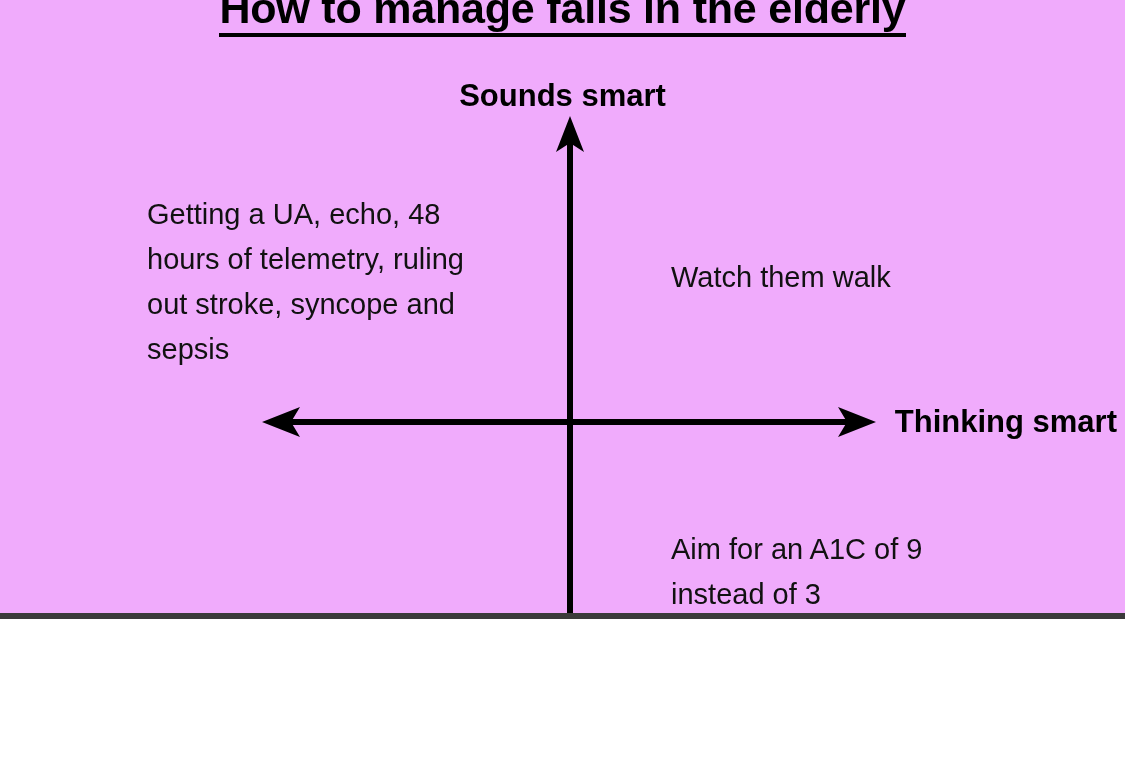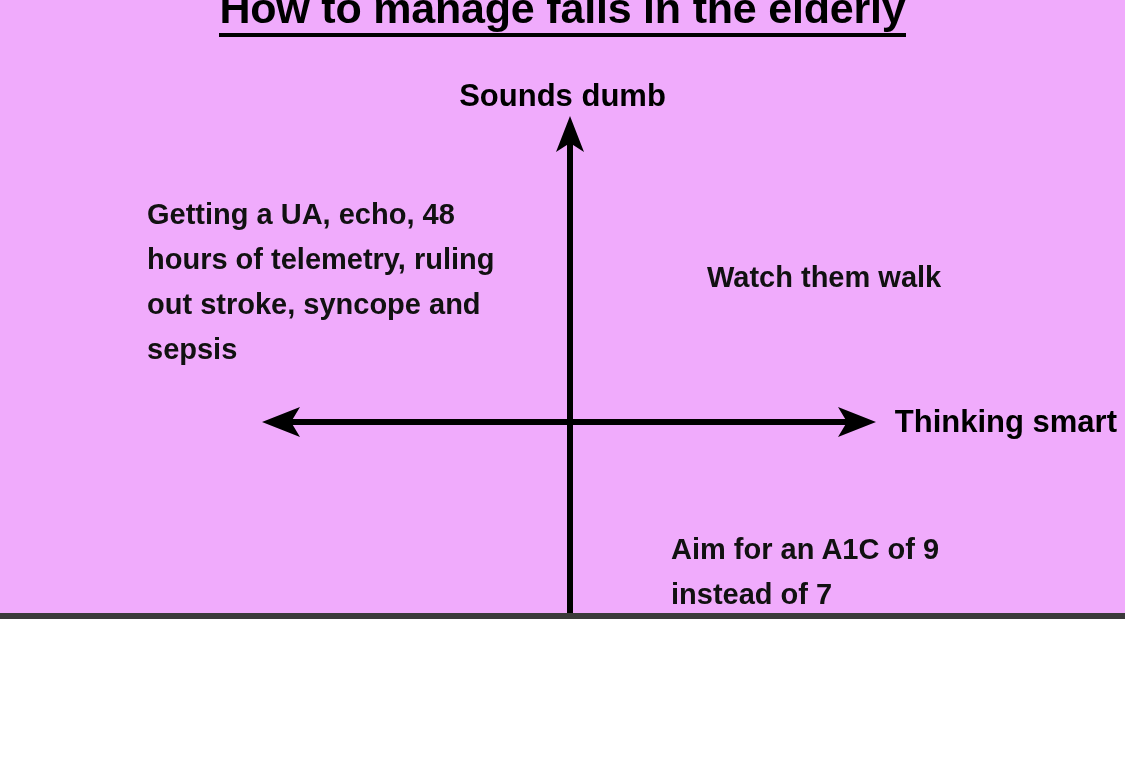--- a/index.html
+++ b/index.html
@@ -56,26 +56,26 @@
   }
   .pole-top    { left: 0; width: 1125px; text-align: center; top: 80px; }
   .pole-bottom { left: 0; width: 1125px; text-align: center; top: 752px; }
   .pole-left   { left: 16px;  top: 406px; }
   .pole-right  { right: 8px;  top: 406px; }
 
   
   .quad {
     position: absolute;
     font-size: 29px;
-    font-weight: bold;
+    font-weight: normal;
     line-height: 1.55;
     color: #111111;
   }
   .quad-tl { left: 147px; top: 192px; width: 360px; }
-  .quad-tr { left: 707px; top: 255px; width: 330px; }
+  .quad-tr { left: 671px; top: 255px; width: 330px; }
   .quad-bl { left: 129px; top: 496px; width: 380px; }
   .quad-br { left: 671px; top: 527px; width: 300px; }
 
   
   .bottom-bar {
     position: absolute;
     left: 0;
     bottom: 0;
     width: 1125px;
     height: 6px;
@@ -97,22 +97,22 @@
 
     <polygon points="570,737 556,701 570,710 584,701" fill="#000000"></polygon>
 
     <line x1="275" y1="422" x2="862" y2="422" stroke="#000000" stroke-width="6"></line>
 
     <polygon points="262,422 300,407 291,422 300,437" fill="#000000"></polygon>
 
     <polygon points="876,422 838,407 847,422 838,437" fill="#000000"></polygon>
   </svg>
 
-  <div class="pole pole-top">Sounds dumb</div>
+  <div class="pole pole-top">Sounds smart</div>
   <div class="pole pole-right">Thinking smart</div>
 
   <div class="quad quad-tl">Getting a UA, echo, 48 hours of telemetry, ruling out stroke, syncope and sepsis</div>
   <div class="quad quad-tr">Watch them walk</div>
-  <div class="quad quad-br">Aim for an A1C of 9 instead of 7</div>
+  <div class="quad quad-br">Aim for an A1C of 9 instead of 3</div>
 
   <div class="bottom-bar"></div>
 
 </div>
 
 </body></html>

